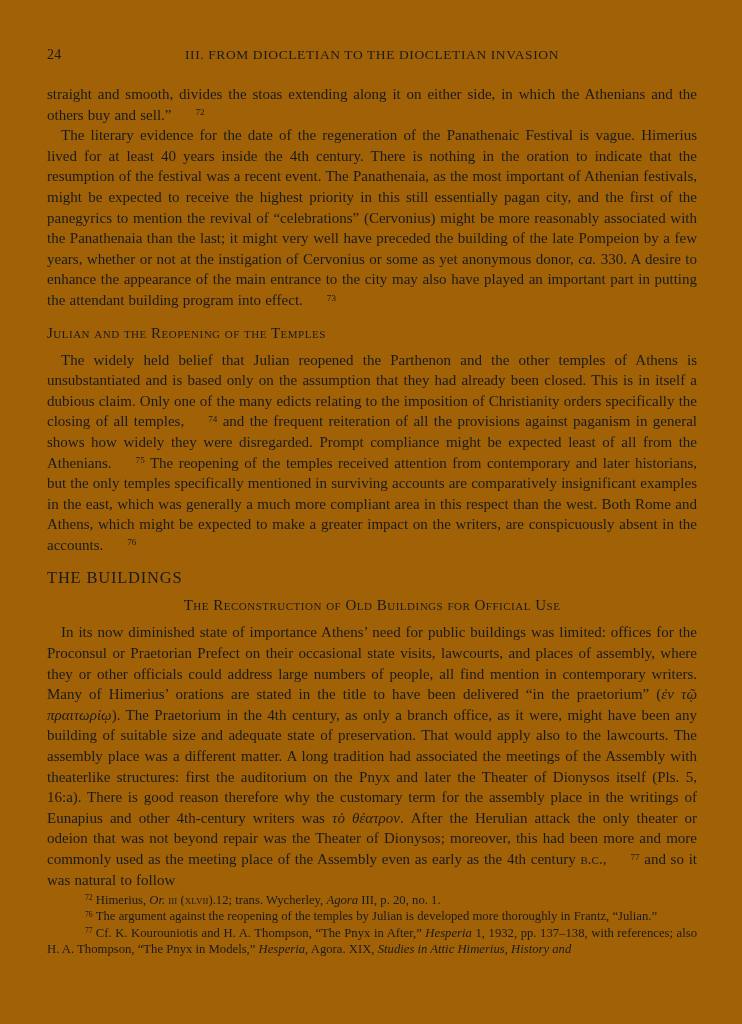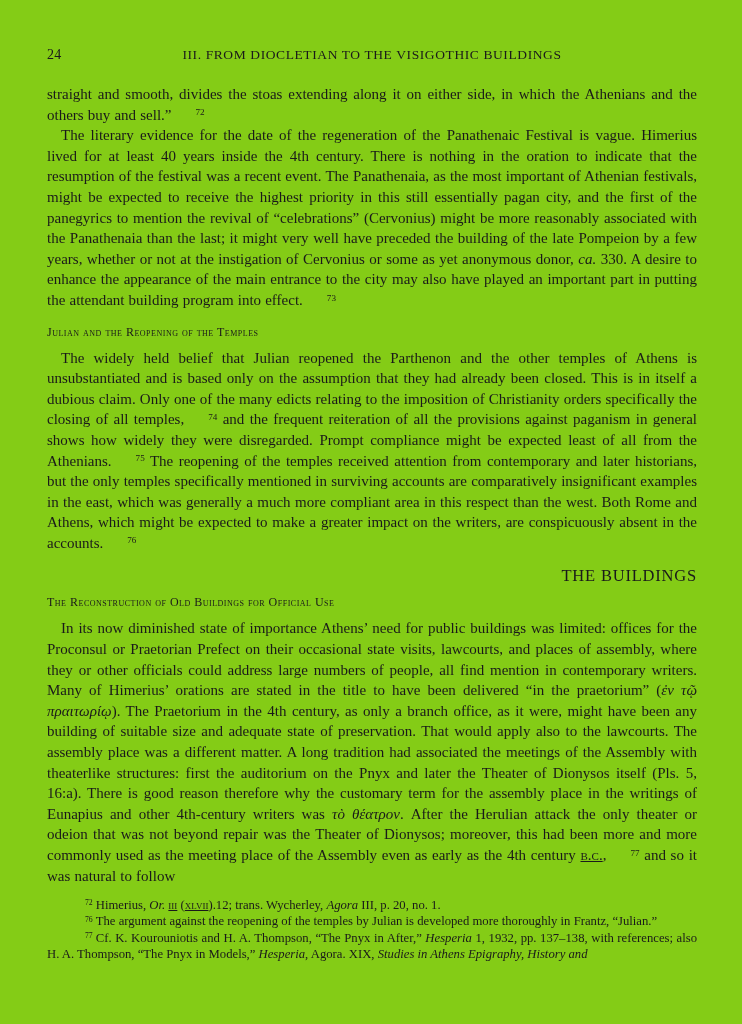--- a/index.html
+++ b/index.html
@@ -5,21 +5,21 @@
   html, body {
     margin: 0;
     padding: 0;
     background: #ffffff;
   }
   .page {
     position: relative;
     width: 742px;
     height: 1024px;
     box-sizing: border-box;
-    background: #84cc16;
+    background: #a16207;
     color: #1a1a1a;
     padding: 46px 45px 0 47px;
     font-family: "Liberation Serif", "DejaVu Serif", serif;
     overflow: hidden;
   }
   .hdr {
     position: relative;
     text-align: center;
     font-size: 13.5px;
     line-height: 17px;
@@ -39,78 +39,78 @@
   main p.body-p {
     margin: 0;
     font-size: 15px;
     line-height: 20.6px;
     text-align: justify;
     text-indent: 14px;
     hyphens: auto;
     word-spacing: 0.4px;
   }
   main p.noindent { text-indent: 0; }
-  .sc { font-variant: small-caps; text-decoration: underline; }
+  .sc { font-variant: small-caps; }
   h2.center-head {
     margin: 13px 0 9px 0;
     font-size: 16.5px;
     font-weight: normal;
-    text-align: right;
+    text-align: left;
     letter-spacing: 0.8px;
   }
   h3.sc-head {
     margin: 14px 0 8px 0;
-    font-size: 12px;
+    font-size: 15px;
     font-weight: normal;
     font-variant: small-caps;
     letter-spacing: 0.5px;
   }
-  h3.sc-head.tight { margin-top: 2px; }
+  h3.sc-head.tight { margin-top: 2px; text-align: center; }
   sup {
     font-size: 61%;
     line-height: 0;
     vertical-align: baseline;
     position: relative;
     top: -0.48em;
     padding-left: 24px;
   }
   .footnotes {
-    margin-top: 11px;
+    margin-top: 2px;
   }
   .footnotes p.fn {
     margin: 0;
     font-size: 12.7px;
     line-height: 16.3px;
     text-align: justify;
     text-indent: 14px;
     hyphens: auto;
   }
   .fnnum { margin-right: 3px; }
 </style>
 </head>
 <body>
 
 <div class="page">
 
   <header class="hdr">
     <span class="pagenum">24</span>
-    <span class="running">III. FROM DIOCLETIAN TO THE VISIGOTHIC BUILDINGS</span>
+    <span class="running">III. FROM DIOCLETIAN TO THE DIOCLETIAN INVASION</span>
   </header>
 
   <main>
     <p class="body-p noindent"><span>straight and smooth, divides the stoas extending along it on either side, in which the Athenians and the others buy and sell.”</span><sup>72</sup></p>
     <p class="body-p"><span>The literary evidence for the date of the regeneration of the Panathenaic Festival is vague. Himerius lived for at least 40 years inside the 4th century. There is nothing in the oration to indicate that the resumption of the festival was a recent event. The Panathenaia, as the most important of Athenian festivals, might be expected to receive the highest priority in this still essentially pagan city, and the first of the panegyrics to mention the revival of “celebrations” (Cervonius) might be more reasonably associated with the Panathenaia than the last; it might very well have preceded the building of the late Pompeion by a few years, whether or not at the instigation of Cervonius or some as yet anonymous donor, </span><i>ca.</i><span> 330. A desire to enhance the appearance of the main entrance to the city may also have played an important part in putting the attendant building program into effect.</span><sup>73</sup></p>
 
     <h3 class="sc-head">Julian and the Reopening of the Temples</h3>
     <p class="body-p"><span>The widely held belief that Julian reopened the Parthenon and the other temples of Athens is unsubstantiated and is based only on the assumption that they had already been closed. This is in itself a dubious claim. Only one of the many edicts relating to the imposition of Christianity orders specifically the closing of all temples,</span><sup>74</sup><span> and the frequent reiteration of all the provisions against paganism in general shows how widely they were disregarded. Prompt compliance might be expected least of all from the Athenians.</span><sup>75</sup><span> The reopening of the temples received attention from contemporary and later historians, but the only temples specifically mentioned in surviving accounts are comparatively insignificant examples in the east, which was generally a much more compliant area in this respect than the west. Both Rome and Athens, which might be expected to make a greater impact on the writers, are conspicuously absent in the accounts.</span><sup>76</sup></p>
 
     <h2 class="center-head">THE BUILDINGS</h2>
     <h3 class="sc-head tight">The Reconstruction of Old Buildings for Official Use</h3>
     <p class="body-p"><span>In its now diminished state of importance Athens’ need for public buildings was limited: offices for the Proconsul or Praetorian Prefect on their occasional state visits, lawcourts, and places of assembly, where they or other officials could address large numbers of people, all find mention in contemporary writers. Many of Himerius’ orations are stated in the title to have been delivered “in the praetorium” (</span><i>ἐν τῷ πραιτωρίῳ</i><span>). The Praetorium in the 4th century, as only a branch office, as it were, might have been any building of suitable size and adequate state of preservation. That would apply also to the lawcourts. The assembly place was a different matter. A long tradition had associated the meetings of the Assembly with theaterlike structures: first the auditorium on the Pnyx and later the Theater of Dionysos itself (Pls. 5, 16:a). There is good reason therefore why the customary term for the assembly place in the writings of Eunapius and other 4th-century writers was </span><i>τὸ θέατρον</i><span>. After the Herulian attack the only theater or odeion that was not beyond repair was the Theater of Dionysos; moreover, this had been more and more commonly used as the meeting place of the Assembly even as early as the 4th century </span><span class="sc">b.c.</span><span>,</span><sup>77</sup><span> and so it was natural to follow</span></p>
   </main>
 
   <footer class="footnotes">
     <p class="fn"><sup class="fnnum">72</sup><span><span>Himerius, </span><i>Or.</i><span> </span><span class="sc">iii</span><span> (</span><span class="sc">xlvii</span><span>).12; trans. Wycherley, </span><i>Agora</i><span> III, p. 20, no. 1.</span></span></p>
     <p class="fn"><sup class="fnnum">76</sup><span><span>The argument against the reopening of the temples by Julian is developed more thoroughly in Frantz, “Julian.”</span></span></p>
-    <p class="fn"><sup class="fnnum">77</sup><span><span>Cf. K. Kourouniotis and H. A. Thompson, “The Pnyx in After,” </span><i>Hesperia</i><span> 1, 1932, pp. 137–138, with references; also H. A. Thompson, “The Pnyx in Models,” </span><i>Hesperia</i><span>, Agora. XIX, </span><i>Studies in Athens Epigraphy, History and</i></span></p>
+    <p class="fn"><sup class="fnnum">77</sup><span><span>Cf. K. Kourouniotis and H. A. Thompson, “The Pnyx in After,” </span><i>Hesperia</i><span> 1, 1932, pp. 137–138, with references; also H. A. Thompson, “The Pnyx in Models,” </span><i>Hesperia</i><span>, Agora. XIX, </span><i>Studies in Attic Himerius, History and</i></span></p>
   </footer>
 
 </div>
 
 </body></html>

